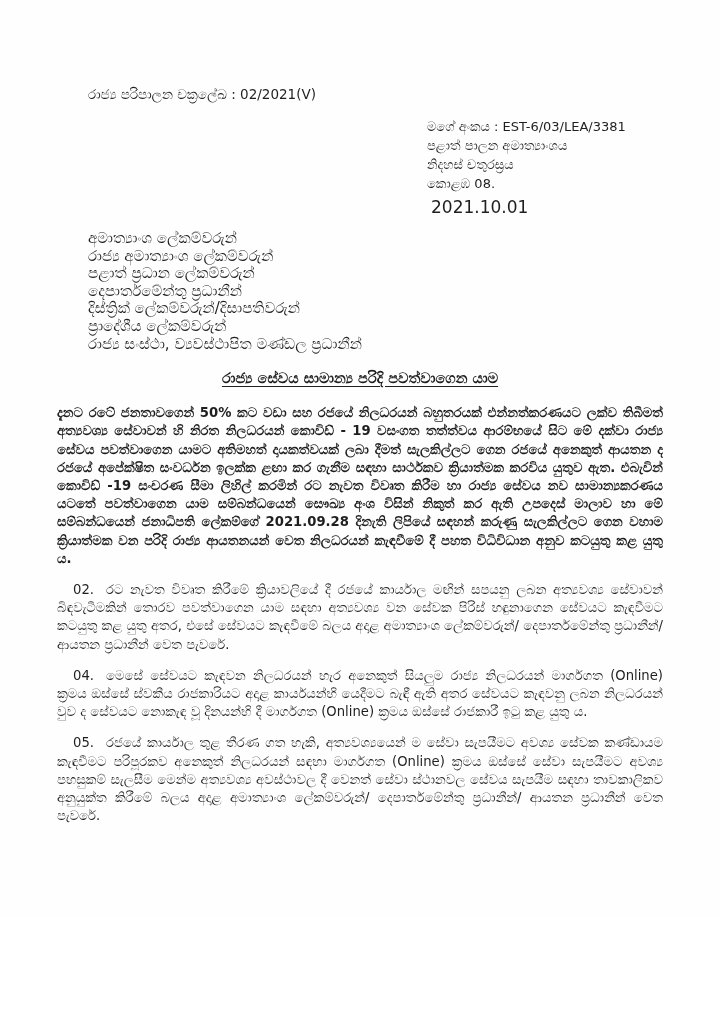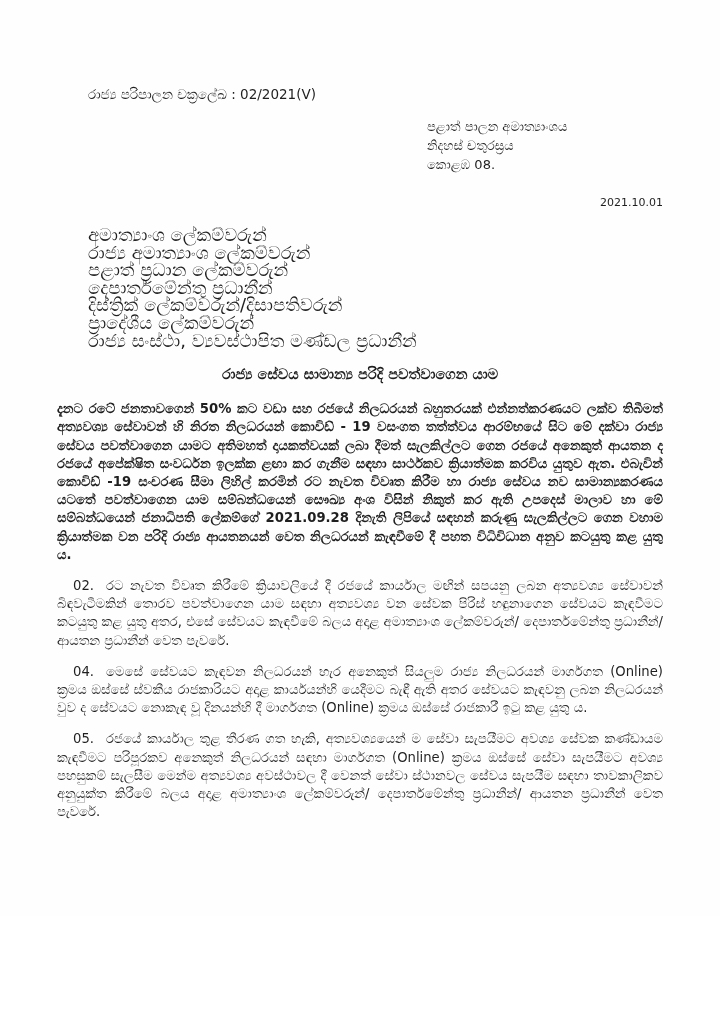--- a/index.html
+++ b/index.html
@@ -26,38 +26,38 @@
     line-height: 18px;
   }
   .sender-block {
     margin-top: 14px;
     margin-left: 370px;
     font-size: 13px;
     line-height: 19px;
   }
   .sender-block div { white-space: nowrap; }
   .date-line {
-    margin-top: 20px;
+    margin-top: 5px;
     margin-left: 374px;
-    font-size: 11px;
+    font-size: 17px;
     line-height: 18px;
-    text-align: right;
   }
   .addressees {
     margin-top: 14px;
     margin-left: 31px;
-    font-size: 18px;
+    font-size: 15px;
     line-height: 17.6px;
     list-style: none;
   }
   .doc-title {
     margin-top: 15px;
     text-align: center;
     font-size: 14.5px;
     font-weight: bold;
+    text-decoration: underline;
     text-underline-offset: 3px;
     line-height: 20px;
   }
   .body-para {
     margin-top: 13px;
     font-size: 13.2px;
     line-height: 18.2px;
     text-align: justify;
   }
   .body-para.numbered { text-indent: 16px; }
@@ -67,20 +67,21 @@
 </style>
 </head>
 <body>
 
 <div class="page">
   <div class="content">
 
     <div class="ref-line">රාජ්‍ය පරිපාලන චක්‍රලේඛ : 02/2021(V)</div>
 
     <div class="sender-block">
+      <div>මගේ අංකය : EST-6/03/LEA/3381</div>
       <div>පළාත් පාලන අමාත්‍යාංශය</div>
       <div>නිදහස් චතුරස්‍රය</div>
       <div>කොළඹ 08.</div>
     </div>
 
     <div class="date-line">2021.10.01</div>
 
     <ul class="addressees">
       <li>අමාත්‍යාංශ ලේකම්වරුන්</li>
       <li>රාජ්‍ය අමාත්‍යාංශ ලේකම්වරුන්</li>

